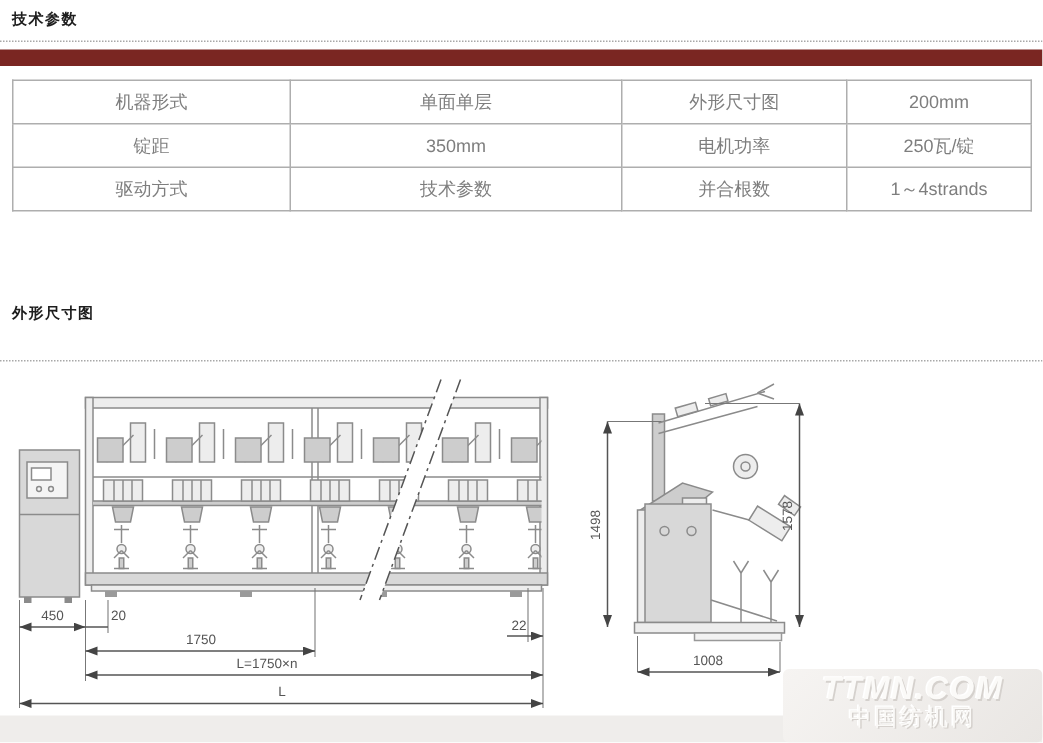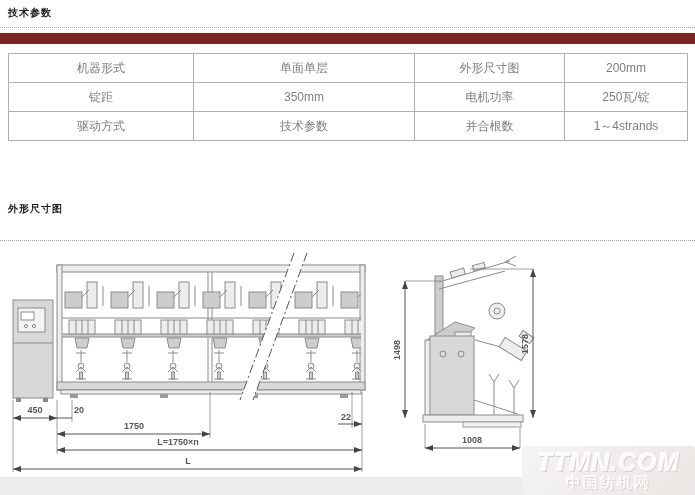--- a/index.html
+++ b/index.html
@@ -23,21 +23,21 @@
   table.spec{
     position:absolute;left:8px;top:53px;width:679px;
     border-collapse:collapse;table-layout:fixed;
   }
   table.spec td{
     border:1px solid #aeaeae;height:28px;
     text-align:center;vertical-align:middle;
     font-size:12px;color:#7e7e7e;padding:0 18px;
     overflow:hidden;white-space:nowrap;
   }
-  .drawing-wrap{position:absolute;left:8px;top:248px;width:679px;height:234px;font-weight:bold;}
+  .drawing-wrap{position:absolute;left:8px;top:248px;width:679px;height:234px;}
   .ln{stroke:#8b8b8b;fill:none;stroke-width:1;}
   .f1{fill:#ededed;stroke:#8b8b8b;stroke-width:1;}
   .f2{fill:#cdcdcd;stroke:#8b8b8b;stroke-width:1;}
   .f3{fill:#d8d8d8;stroke:#8b8b8b;stroke-width:1;}
   .dim{stroke:#555;stroke-width:1;fill:none;}
   .ext{stroke:#777;stroke-width:0.7;fill:none;}
   .dimtxt{fill:#555;font-size:9px;}
   .brk{stroke:#555;stroke-width:1;fill:none;stroke-dasharray:9 3 2 3;}
   .bottom-strip{
     position:absolute;left:0;top:477px;width:695px;height:18px;
@@ -45,21 +45,21 @@
   }
   .watermark-box{
     position:absolute;left:522px;top:446px;width:173px;height:49px;
     background:linear-gradient(135deg,#f6f4f2 0%,#e9e6e3 100%);
     border-radius:4px;
     text-align:center;line-height:1.05;
     color:#fbfaf8;
     text-shadow:1px 1px 0 #d5d1cd,-1px -1px 0 #ffffff;
     padding-top:3px;box-sizing:border-box;
   }
-  .wm1{font-size:25px;font-weight:bold;font-style:italic;letter-spacing:1px;}
+  .wm1{font-size:21px;font-weight:bold;font-style:italic;letter-spacing:1px;}
   .wm2{font-size:15px;font-weight:normal;letter-spacing:2px;}
 </style>
 </head>
 <body>
 
 <div class="section-title" style="top:6px">技术参数</div>
 <div class="dotted-divider" style="top:27px"></div>
 <div class="accent-bar"></div>
 
 <table class="spec">

